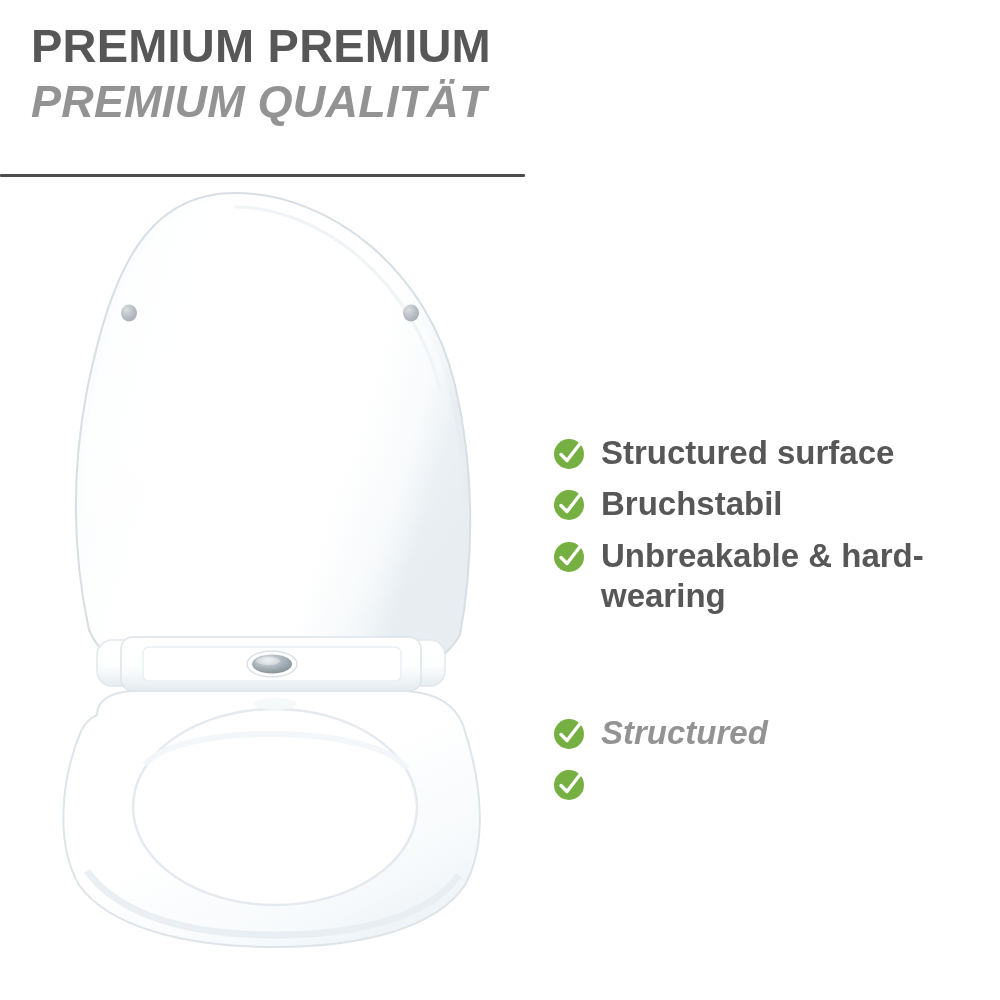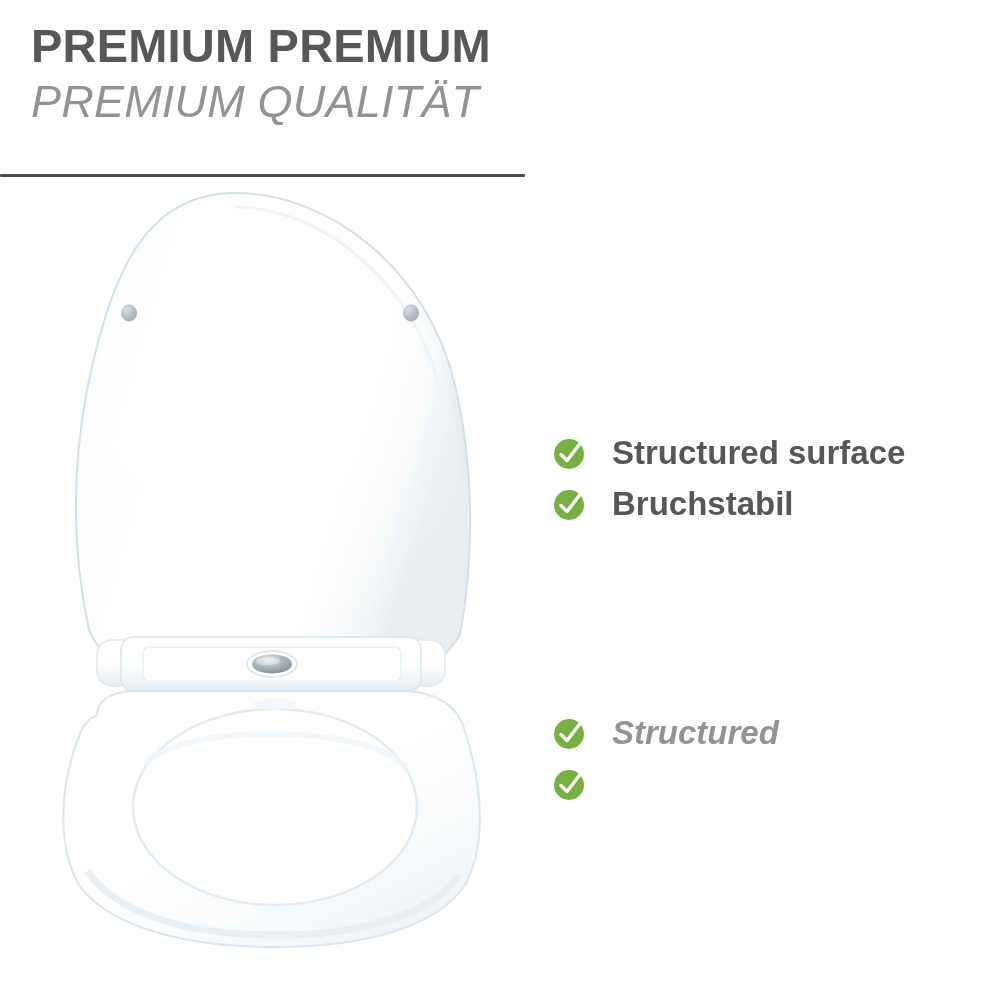--- a/index.html
+++ b/index.html
@@ -26,21 +26,21 @@
   #headline-en {
     font-size: 47px;
     font-weight: bold;
     color: #575757;
     letter-spacing: 0.2px;
     line-height: 1.02;
     white-space: nowrap;
   }
   #headline-de {
     font-size: 45px;
-    font-weight: normal;
+    font-weight: bold;
     font-style: italic;
     color: #939393;
     letter-spacing: 0.2px;
     line-height: 1.08;
     margin-top: 8px;
     white-space: nowrap;
   }
   #header-rule {
     position: absolute;
     left: 0px;
@@ -57,21 +57,20 @@
     left: 553px;
     width: 430px;
   }
   #features-en { top: 433px; }
   #features-de { top: 713px; }
 
   .feature-row {
     display: flex;
     align-items: flex-start;
     margin-bottom: 11px;
-    gap: 11px;
   }
   .check-icon {
     flex: 0 0 auto;
     width: 34px;
     height: 34px;
     margin-right: 14px;
     margin-top: 3px;
     position: relative;
   }
   .check-icon svg { display: block; }
@@ -243,20 +242,29 @@
   <div class="feature-row">
     <span class="check-icon">
       <svg width="34" height="34" viewBox="0 0 34 34" xmlns="http://www.w3.org/2000/svg">
         <circle cx="16" cy="18" r="15" fill="#76b043"></circle>
         <path d="M 8 18.5 L 14 24.5 L 31 2.5" fill="none" stroke="#ffffff" stroke-width="3.4" stroke-linecap="round" stroke-linejoin="round"></path>
       </svg>
     </span>
     <span class="feature-label">Bruchstabil</span>
   </div>
 
+  <div class="feature-row">
+    <span class="check-icon">
+      <svg width="34" height="34" viewBox="0 0 34 34" xmlns="http://www.w3.org/2000/svg">
+        <circle cx="16" cy="18" r="15" fill="#76b043"></circle>
+        <path d="M 8 18.5 L 14 24.5 L 31 2.5" fill="none" stroke="#ffffff" stroke-width="3.4" stroke-linecap="round" stroke-linejoin="round"></path>
+      </svg>
+    </span>
+    <span class="feature-label">Unbreakable &amp; hard-wearing</span>
+  </div>
 
 </div>
 
 <div id="features-de" class="feature-list style-italic">
 
 
   <div class="feature-row">
     <span class="check-icon">
       <svg width="34" height="34" viewBox="0 0 34 34" xmlns="http://www.w3.org/2000/svg">
         <circle cx="16" cy="18" r="15" fill="#76b043"></circle>

